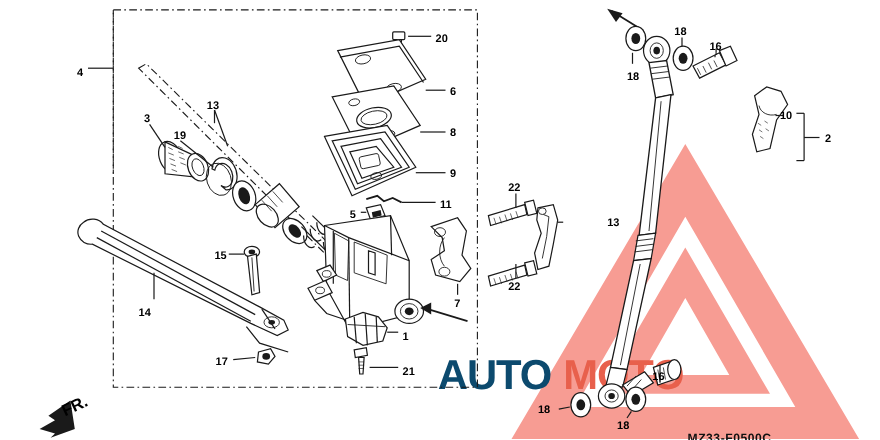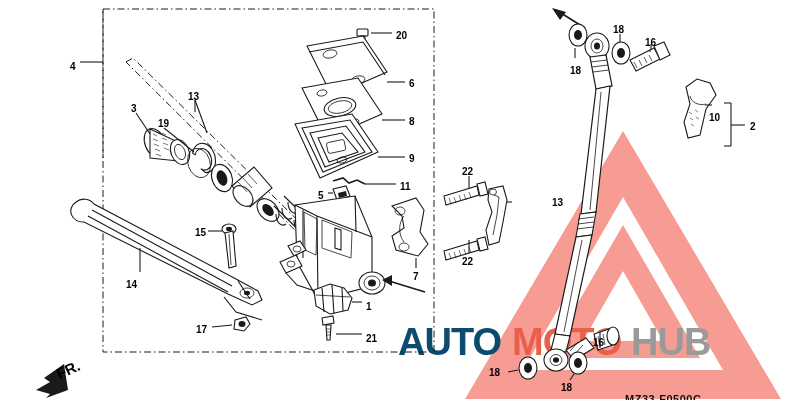--- a/index.html
+++ b/index.html
@@ -28,21 +28,20 @@
       <path d="M623 131 L781 399 L465 399 Z
                M623 197 L723 370 L523 370 Z" fill="#F79C93" fill-rule="evenodd"></path>
 
       <path d="M623 225 L700 358 L546 358 Z
                M623 271 L663 341 L583 341 Z" fill="#F79C93" fill-rule="evenodd"></path>
     </g>
   </svg>
 
   <div class="wm-text" style="left:398px; top:321px; color:#0c4a6e;">AUTO</div>
   <div class="wm-text" style="left:512px; top:321px; color:#E8604C;">MOTO</div>
-  <div class="wm-text" style="left:631px; top:321px; color:#9A9A9A;">HUB</div>
 
   <svg width="800" height="400">
     <defs>
       <style>
         .ln   { fill:none; stroke:#1a1a1a; stroke-width:1.1; }
         .ln2  { fill:none; stroke:#1a1a1a; stroke-width:1.6; }
         .thin { fill:none; stroke:#1a1a1a; stroke-width:0.8; }
         .wht  { fill:#ffffff; stroke:#1a1a1a; stroke-width:1.1; }
         .blk  { fill:#1a1a1a; stroke:none; }
         .dash { fill:none; stroke:#1a1a1a; stroke-width:1; stroke-dasharray:7 3 1.5 3; }
@@ -421,20 +420,20 @@
       <div class="lbl" style="left: 462px; top: 257px;">22</div>
       <div class="lbl" style="left: 413px; top: 272px;">7</div>
       <div class="lbl" style="left: 366px; top: 302px;">1</div>
       <div class="lbl" style="left: 366px; top: 334px;">21</div>
       <div class="lbl" style="left: 195px; top: 228px;">15</div>
       <div class="lbl" style="left: 126px; top: 280px;">14</div>
       <div class="lbl" style="left: 196px; top: 325px; text-align: right;">17</div>
       <div class="lbl" style="left: 570px; top: 66px;">18</div>
       <div class="lbl" style="left: 613px; top: 25px;">18</div>
       <div class="lbl" style="left: 645px; top: 38px;">16</div>
-      <div class="lbl" style="left: 709px; top: 113px;">10</div>
+      <div class="lbl" style="left: 709px; top: 101px;">10</div>
       <div class="lbl" style="left: 750px; top: 122px;">2</div>
       <div class="lbl" style="left: 489px; top: 368px;">18</div>
       <div class="lbl" style="left: 561px; top: 383px;">18</div>
       <div class="lbl" style="left: 593px; top: 338px;">16</div>
     </div>
 
 </div>
 
 </body></html>

